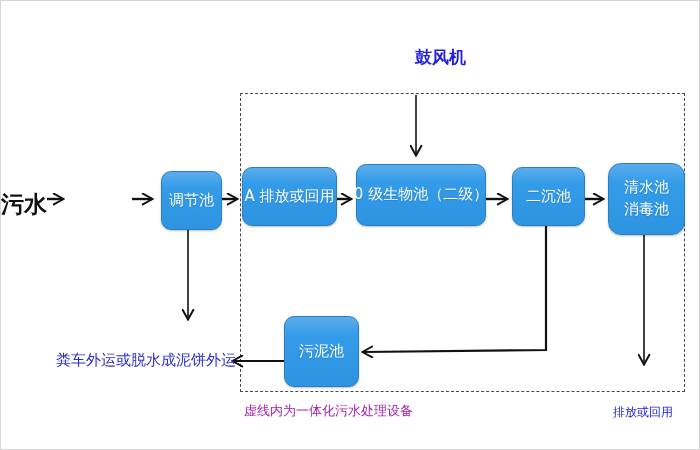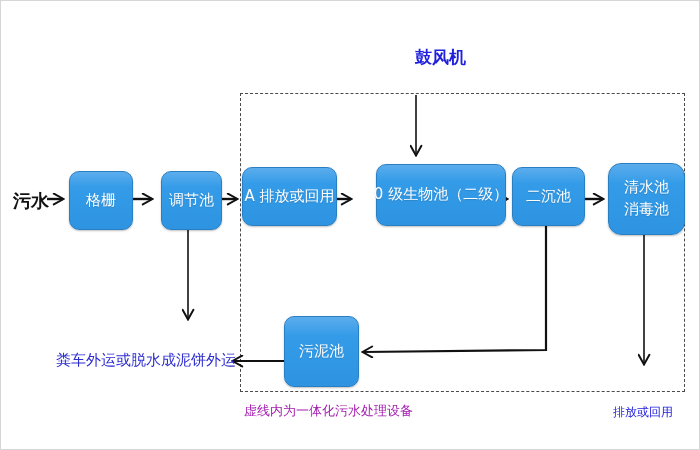--- a/index.html
+++ b/index.html
@@ -27,21 +27,21 @@
     color:#ffffff;
     display:flex;flex-direction:column;
     align-items:center;justify-content:center;
     font-size:15px;
     line-height:1.45;
     text-align:center;
     text-shadow:0 1px 1px rgba(0,0,0,0.15);
     white-space:nowrap;
   }
   .free-label{position:absolute;white-space:nowrap;}
-  .influent{left:12px;top:188px;font-size:18px;font-weight:bold;color:#111111;}
+  .influent{left:0;top:188px;font-size:23px;font-weight:bold;color:#111111;}
   .blower{left:390px;top:45px;font-size:17px;font-weight:bold;color:#2121dd;margin-left:24px;}
   .sludge-out{left:55px;top:350px;font-size:15px;color:#2b2bd0;}
   .dashed-note{left:243px;top:401px;font-size:13px;color:#a21caf;}
   .effluent{left:612px;top:403px;font-size:12px;color:#2121dd;}
   svg.wires{position:absolute;left:0;top:0;pointer-events:none;}
 </style>
 </head>
 <body>
 
 <div class="canvas">
@@ -60,33 +60,30 @@
     <path d="M335,198 H350" stroke="#111111" stroke-width="2.4" fill="none" marker-end="url(#vhead)"></path>
     <path d="M484,198 H506" stroke="#111111" stroke-width="2.4" fill="none" marker-end="url(#vhead)"></path>
     <path d="M583,198 H602" stroke="#111111" stroke-width="2.4" fill="none" marker-end="url(#vhead)"></path>
     <path d="M415,94 V154" stroke="#111111" stroke-width="1.6" fill="none" marker-end="url(#vhead)"></path>
     <path d="M187,228 V318" stroke="#111111" stroke-width="1.6" fill="none" marker-end="url(#vhead)"></path>
     <path d="M545,224 V349 L362,351" stroke="#111111" stroke-width="2.2" fill="none" marker-end="url(#vhead)"></path>
     <path d="M283,360 H232" stroke="#111111" stroke-width="2.2" fill="none" marker-end="url(#vhead)"></path>
     <path d="M643,233 V363" stroke="#111111" stroke-width="1.6" fill="none" marker-end="url(#vhead)"></path>
   </svg>
 
-  <div class="node" style="left:68px;top:170px;width:62px;height:57px;">
-    <span>格栅</span>
-  </div>
 
   <div class="node" style="left:160px;top:170px;width:59px;height:57px;">
     <span>调节池</span>
   </div>
 
   <div class="node" style="left:241px;top:166px;width:93px;height:57px;">
     <span>A 排放或回用</span>
   </div>
 
-  <div class="node" style="left:355px;top:163px;width:128px;height:60px;margin-left:20px;">
+  <div class="node" style="left:355px;top:163px;width:128px;height:60px;">
     <span>0 级生物池（二级）</span>
   </div>
 
   <div class="node" style="left:511px;top:166px;width:71px;height:57px;">
     <span>二沉池</span>
   </div>
 
   <div class="node" style="left:607px;top:162px;width:75px;height:70px;border-radius:13px;">
     <span>清水池</span>
     <span>消毒池</span>

